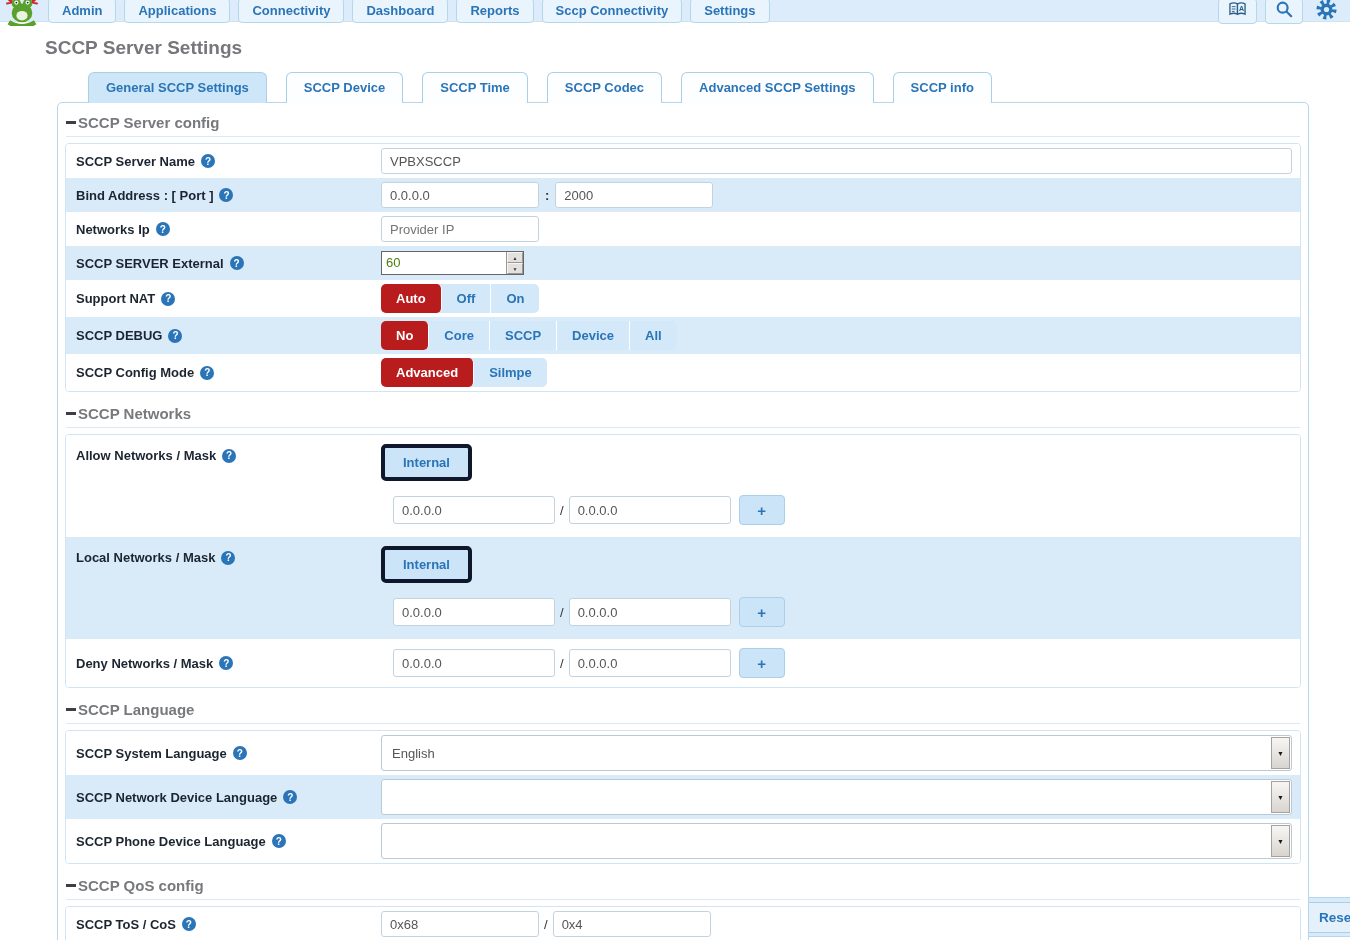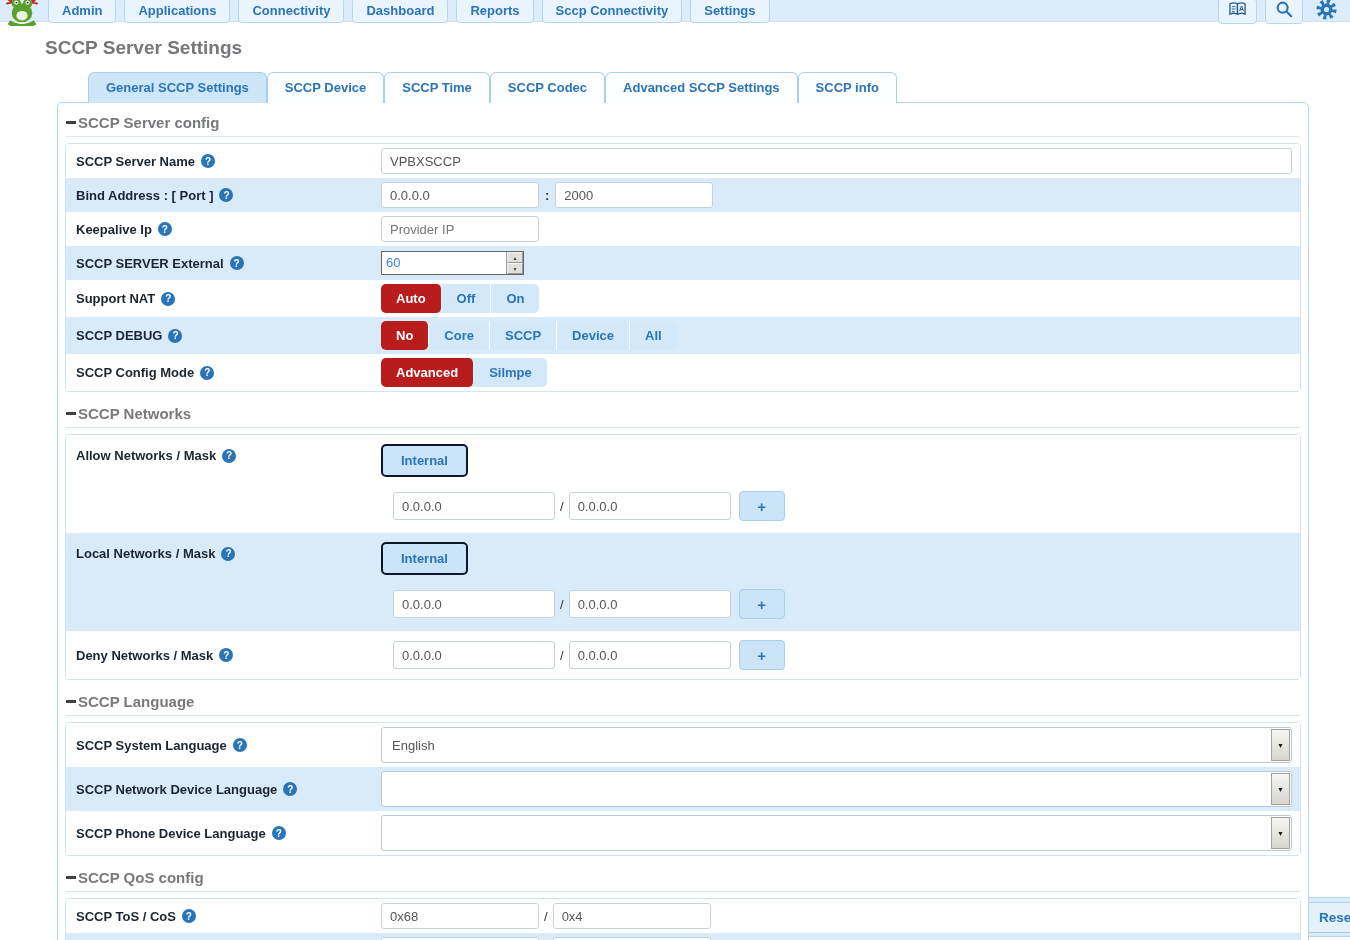--- a/index.html
+++ b/index.html
@@ -21,21 +21,21 @@
   }
   .nav-spacer { flex:1; }
   .icon-btn {
     background:#eaf4fc; border:1px solid #b5d7ee; border-radius:4px;
     padding:3px 9px; height:26px; display:flex; align-items:center; cursor:pointer;
   }
   .gear-wrap { border:none; background:transparent; padding:2px 4px; cursor:pointer; }
   
   .main { padding-left:45px; }
   .page-title { font-size:19px; font-weight:bold; color:#75777b; margin:15px 0 13px; }
-  .tabs { display:flex; gap:0; margin-left:20px; position:relative; z-index:2; margin-bottom:-1px;padding-left:23px; }
+  .tabs { display:flex; gap:19px; margin-left:20px; position:relative; z-index:2; margin-bottom:-1px;padding-left:23px; }
   .tab {
     background:#fdfeff; border:1px solid #a9cfe9; border-bottom:none;
     border-radius:6px 6px 0 0; color:#2a74b8; font-weight:bold; font-size:13px;
     padding:7px 17px 8px; font-family:inherit; cursor:pointer;
   }
   .tab.active { background:#cde6f8; }
   .content-box {
     border:1px solid #b5d7ee; border-radius:5px; width:1252px; margin-left:12px;
     background:#fff; padding:2px 0 8px; position:relative; z-index:1;
   }
@@ -66,42 +66,42 @@
   .w-long { flex:1; }
   .w-ip { width:158px; }
   .w-net { width:162px; }
   .sep { font-weight:bold; color:#333; margin:0 6px; }
   .sep-thin { color:#333; margin:0 5px; }
   
   .spin-input {
     display:inline-flex; border:1px solid #666; background:#fff; height:24px;
     width:143px; align-items:stretch;
   }
-  .spin-value { flex:1; padding:3px 4px; font-size:13px; color:#3b82f6; }
+  .spin-value { flex:1; padding:3px 4px; font-size:13px; color:#4d7c0f; }
   .spin-btns { width:17px; border-left:1px solid #999; display:flex; flex-direction:column; cursor:pointer; }
   .spin-btn {
     flex:1; background:#e3e1dd; border:1px solid #f6f5f3; border-right-color:#9a9892;
     border-bottom-color:#9a9892; font-size:5px; display:flex; align-items:center;
     justify-content:center; color:#333;
   }
   
   .seg { display:inline-flex; background:#d3e8f8; border-radius:5px; }
   .seg-item {
     padding:7px 15px; font-size:13px; font-weight:bold; color:#2a74b8;
     border-right:1px solid #fff; cursor:pointer;
   }
   .seg-item:first-child { border-radius:5px 0 0 5px; }
   .seg-item:last-child { border-right:none; border-radius:0 5px 5px 0; }
   .seg-item.active { background:#b91c1c; color:#fff; border-radius:5px; }
   
   .row.network { align-items:flex-start; padding-top:9px; padding-bottom:12px; }
   .row.network .row-label { margin-top:4px; }
   .net-controls { display:flex; flex-direction:column; gap:14px; }
   .pill-btn {
-    padding:7px 18px; background:#cbe4f7; border:2px solid #0f172a; border-radius:5px;
+    padding:7px 18px; background:#cbe4f7; border:4px solid #0f172a; border-radius:5px;
     color:#2a74b8; font-weight:bold; font-size:13px; font-family:inherit; cursor:pointer;
   }
   .net-line { display:flex; align-items:center; margin-left:12px; }
   .net-line .text-input { height:28px; }
   .add-btn {
     width:46px; height:30px; background:#cbe4f7; border:1px solid #a9cfe9; border-radius:4px;
     color:#2a74b8; font-weight:bold; font-size:15px; margin-left:8px; cursor:pointer;
     font-family:inherit;
   }
   
@@ -222,21 +222,21 @@
         </span>
         <span class="controls">
           <input class="text-input w-ip" value="0.0.0.0" style="">
           <span class="sep">:</span>
           <input class="text-input w-ip" value="2000" style="">
         </span>
       </div>
 
       <div class="row">
         <span class="row-label">
-          <span>Keepalive Ip</span>
+          <span>Networks Ip</span>
           <span class="help-icon">?</span>
         </span>
         <span class="controls">
           <input class="text-input w-ip" placeholder="Provider IP" style="">
         </span>
       </div>
 
       <div class="row alt">
         <span class="row-label">
           <span>SCCP SERVER External</span>

